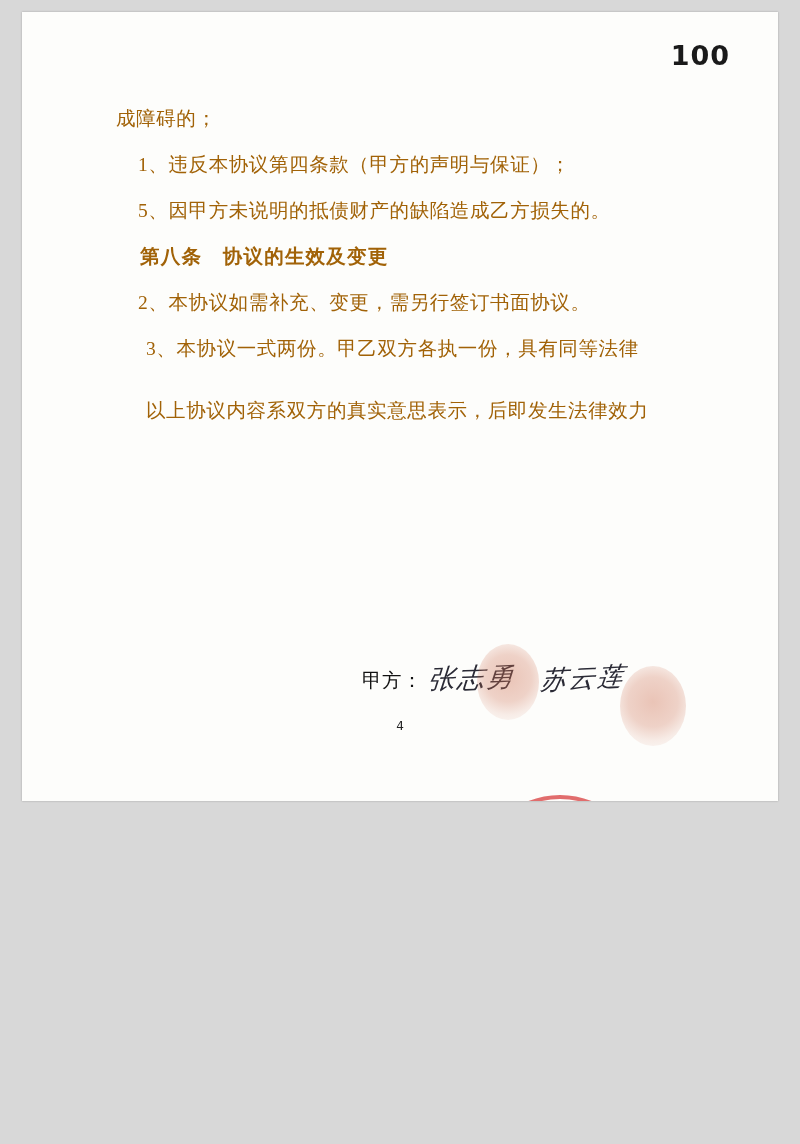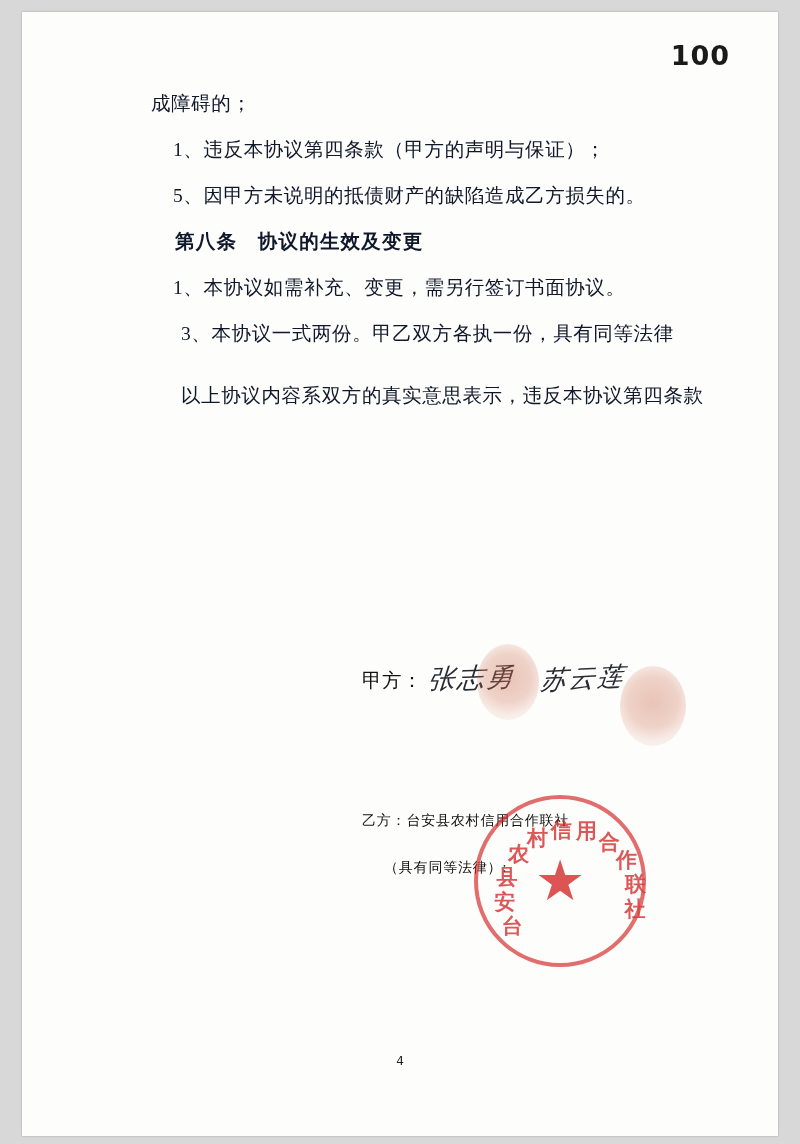--- a/index.html
+++ b/index.html
@@ -11,44 +11,43 @@
     width: 800px;
     height: 1144px;
     overflow: hidden;
     font-family: "Liberation Serif", serif;
   }
   .page {
     position: absolute;
     left: 22px;
     top: 12px;
     width: 756px;
-    height: 1124px;
+    height: 789px;
     background: #fdfdfb;
     box-shadow: 0 0 2px rgba(0,0,0,0.25);
     overflow: hidden;
   }
   .page-number-stamp {
     position: absolute;
     right: 48px;
     top: 28px;
     font-family: "DejaVu Sans", sans-serif;
     font-weight: bold;
     font-size: 27px;
     color: #1a1a1a;
     letter-spacing: 1px;
   }
   .body-text {
     position: absolute;
     left: 94px;
-    top: 69px;
+    top: 84px;
     width: 590px;
-    color: #0f172a;
+    color: #a16207;
     font-size: 19px;
     line-height: 1.0;
-    margin-left: 35px;
   }
   .para {
     margin: 0 0 0 0;
     padding: 0;
     font-size: 19.5px;
     letter-spacing: 0.6px;
     line-height: 46px;
     white-space: pre-wrap;
   }
   .indent1 { text-indent: 22px; }
@@ -177,24 +176,24 @@
 
 <div class="page">
 
   <div class="page-number-stamp">100</div>
 
   <div class="body-text">
     <p class="para">成障碍的；</p>
     <p class="para indent1">1、违反本协议第四条款（甲方的声明与保证）；</p>
     <p class="para indent1">5、因甲方未说明的抵债财产的缺陷造成乙方损失的。</p>
     <p class="para heading">第八条　协议的生效及变更</p>
-    <p class="para indent1">1、本协议如需补充、变更，需另行签订书面协议。</p>
+    <p class="para indent1">2、本协议如需补充、变更，需另行签订书面协议。</p>
     <p class="para indent2">3、本协议一式两份。甲乙双方各执一份，具有同等法律</p>
     <div class="gap-med"></div>
-    <p class="para indent2">以上协议内容系双方的真实意思表示，违反本协议第四条款</p>
+    <p class="para indent2">以上协议内容系双方的真实意思表示，后即发生法律效力</p>
   </div>
 
   <div class="sig-block">
     <div class="sig-line-a">
       <span class="sig-label">甲方：</span><span class="handwriting">张志勇</span><span class="handwriting second">苏云莲</span>
       <span class="thumbprint tp1"></span>
       <span class="thumbprint tp2"></span>
     </div>
   </div>
 

